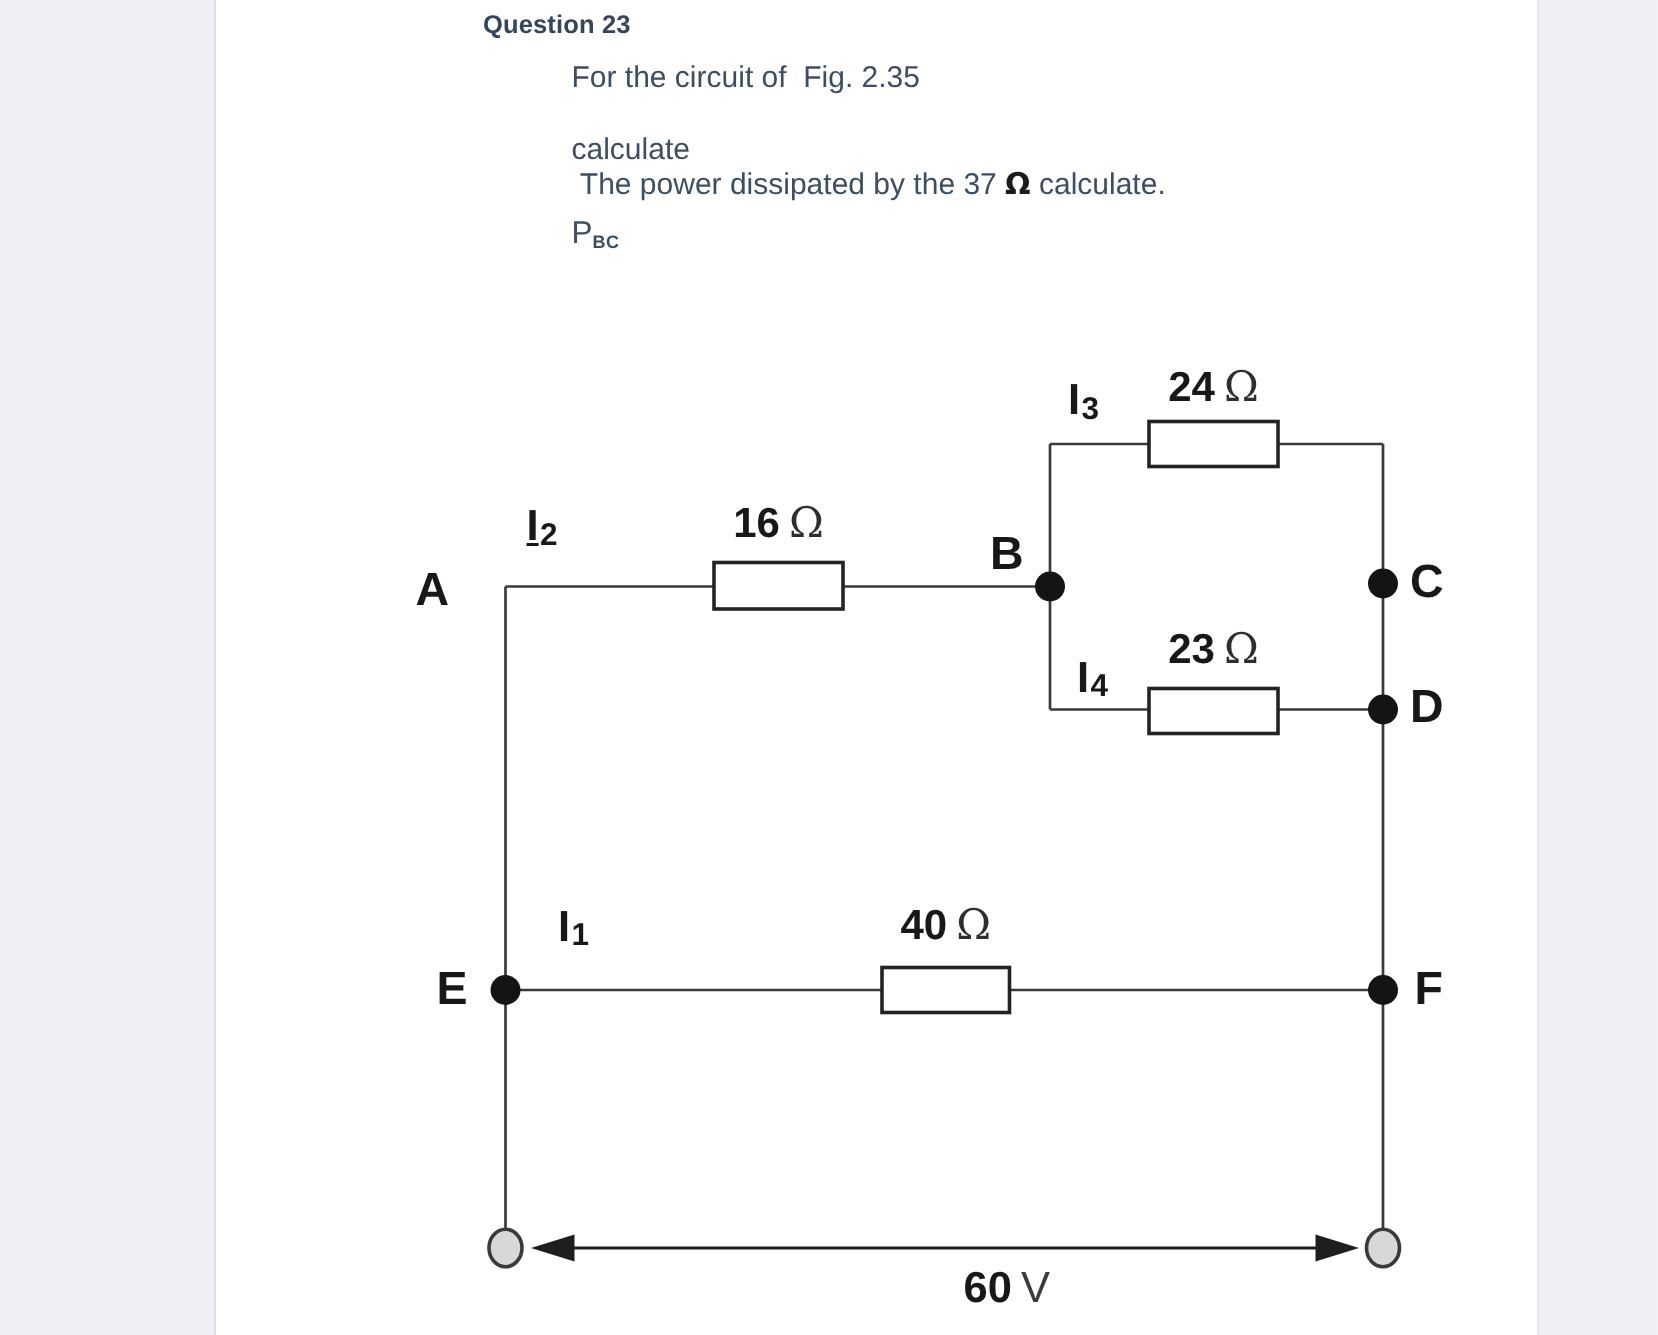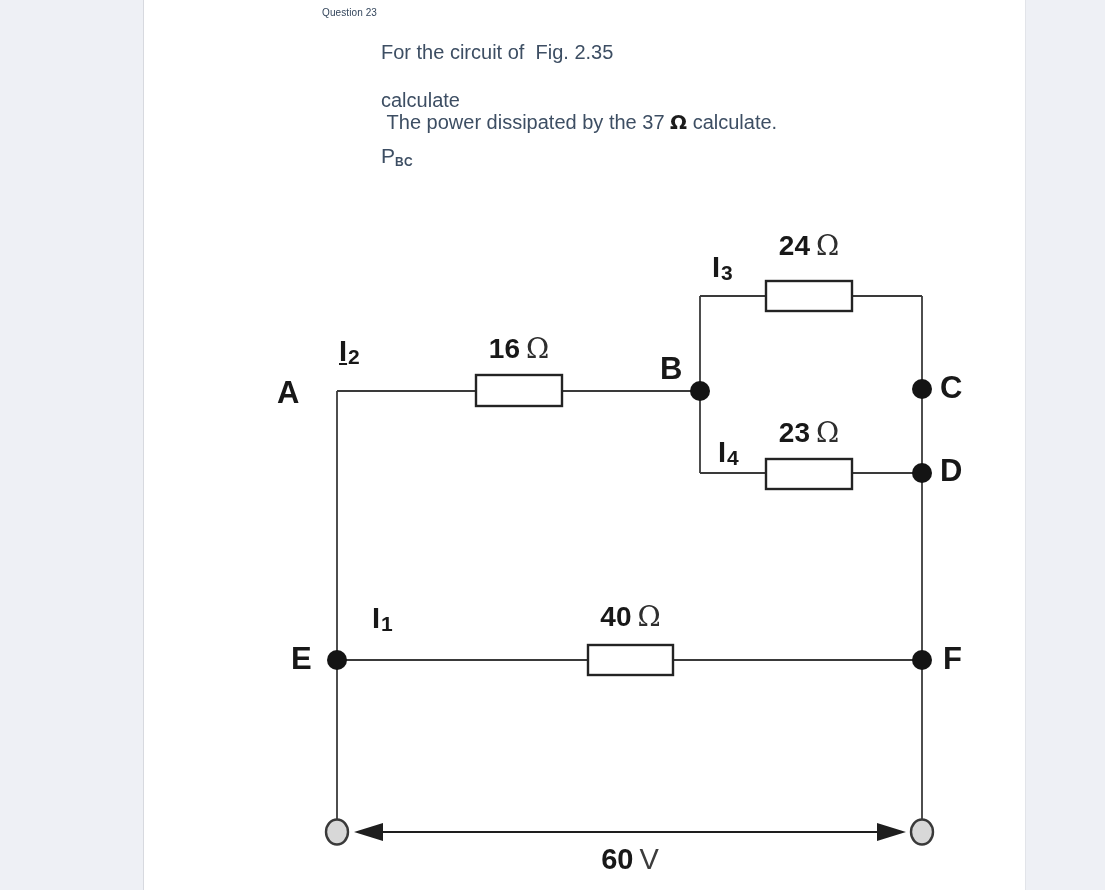--- a/index.html
+++ b/index.html
@@ -28,22 +28,22 @@
     top: 0;
     width: 881px;
     height: 890px;
     background: #ffffff;
   }
   
   .q-header {
     position: absolute;
     left: 178px;
     top: 7px;
-    font-size: 10px;
-    font-weight: 400;
+    font-size: 17px;
+    font-weight: 700;
     color: #34465c;
     letter-spacing: 0.1px;
   }
   .q-line {
     position: absolute;
     left: 237px;
     font-size: 20px;
     color: #3d4e63;
     white-space: pre-wrap;
     line-height: 24px;
@@ -80,21 +80,21 @@
     top: 3px;
     margin-left: 1px;
   }
   .rlabel { font-size: 28px; text-align: center; }
   .ohm {
     font-family: "DejaVu Serif", serif;
     font-weight: 400;
     margin-left: 6px;
     color: #2e2e2e;
   }
-  .slabel { font-size: 29px; text-align: center; }
+  .slabel { font-size: 29px; text-align: right; }
   .unit-v {
     font-weight: 400;
     color: #3c3c3c;
     margin-left: 6px;
   }
 </style>
 </head>
 <body>
 
 <div class="page">
@@ -147,25 +147,25 @@
     </svg>
 
     <div class="clabel nlabel" style="left:133px; top:377px;">A</div>
     <div class="clabel nlabel" style="left:516px; top:353px;">B</div>
     <div class="clabel nlabel" style="left:796px; top:372px;">C</div>
     <div class="clabel nlabel" style="left:796px; top:455px;">D</div>
     <div class="clabel nlabel" style="left:147px; top:643px;">E</div>
     <div class="clabel nlabel" style="left:799px; top:643px;">F</div>
 
     <div class="clabel ilabel" style="left:228px; top:604px;"><span>I</span><span class="isub">1</span></div>
-    <div class="clabel ilabel" style="left:195px; top:337px;text-decoration:underline;"><span>I</span><span class="isub">2</span></div>
+    <div class="clabel ilabel" style="left:207px; top:337px;text-decoration:underline;"><span>I</span><span class="isub">2</span></div>
     <div class="clabel ilabel" style="left:568px; top:253px;"><span>I</span><span class="isub">3</span></div>
     <div class="clabel ilabel" style="left:574px; top:438px;"><span>I</span><span class="isub">4</span></div>
 
-    <div class="clabel rlabel" style="left:622px; top:232px; width:86px;"><span>24</span><span class="ohm">Ω</span></div>
+    <div class="clabel rlabel" style="left:622px; top:244px; width:86px;"><span>24</span><span class="ohm">Ω</span></div>
     <div class="clabel rlabel" style="left:332px; top:335px; width:86px;"><span>16</span><span class="ohm">Ω</span></div>
     <div class="clabel rlabel" style="left:622px; top:419px; width:86px;"><span>23</span><span class="ohm">Ω</span></div>
     <div class="clabel rlabel" style="left:444px; top:603px; width:85px;"><span>40</span><span class="ohm">Ω</span></div>
 
     <div class="clabel slabel" style="left:416px; top:845px; width:140px;"><span>60</span><span class="unit-v">V</span></div>
 
   </div>
   <div class="gutter right"></div>
 </div>
 

